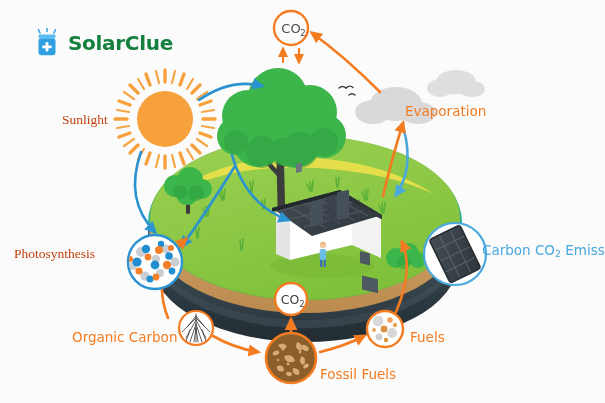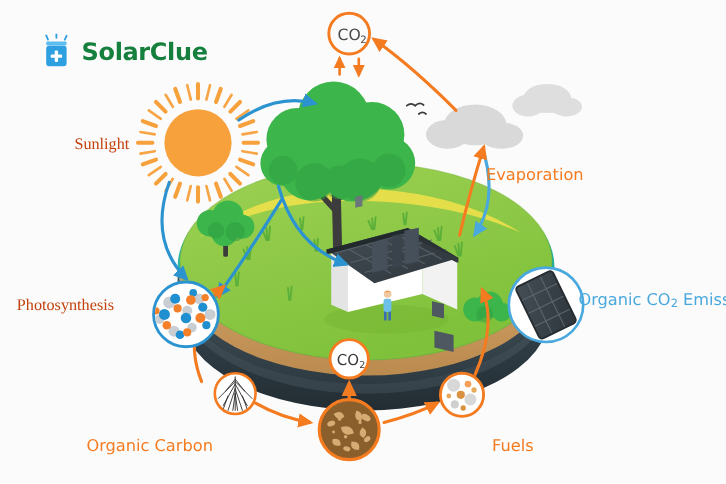--- a/index.html
+++ b/index.html
@@ -50,21 +50,21 @@
   
   .lbl {
     position: absolute;
     font-family: "DejaVu Sans", sans-serif;
     font-size: 13.5px;
     line-height: 1.1;
     white-space: nowrap;
   }
   .lbl.blue   { color: #c2410c; font-family: Liberation Serif, serif; }
   .lbl.ltblue { color: #49a8dd; }
-  .lbl.orange { color: #f47b20; margin-top: 35px; }
+  .lbl.orange { color: #f47b20; }
   .lbl sub {
     font-size: 9.5px;
     vertical-align: baseline;
     position: relative;
     top: 2px;
   }
 
   #lbl-sunlight       { left: 62px;  top: 113px; }
   #lbl-photosynthesis { left: 14px;  top: 247px; }
   #lbl-organic        { left: 72px;  top: 330px; }
@@ -478,17 +478,18 @@
       <rect x="4.5" y="10.2" width="17" height="17" rx="2.4" fill="#2e9fe0"></rect>
       <rect x="11.6" y="14" width="2.8" height="9.6" rx="1" fill="#ffffff"></rect>
       <rect x="8.2" y="17.4" width="9.6" height="2.8" rx="1" fill="#ffffff"></rect>
     </svg>
     <span class="brand-name">SolarClue</span>
   </div>
 
   <div class="lbl blue" id="lbl-sunlight">Sunlight</div>
   <div class="lbl orange" id="lbl-organic">Organic Carbon</div>
   <div class="lbl blue" id="lbl-photosynthesis">Photosynthesis</div>
+  <div class="lbl orange" id="lbl-fossil">Fossil Fuels</div>
   <div class="lbl orange" id="lbl-waste">Fuels</div>
   <div class="lbl orange" id="lbl-evaporation">Evaporation</div>
-  <div class="lbl ltblue" id="lbl-reduced"><span>Organic CO</span><sub>2</sub><span> Emiss</span></div>
+  <div class="lbl ltblue" id="lbl-reduced"><span>Carbon CO</span><sub>2</sub><span> Emiss</span></div>
 
 </div>
 
 </body></html>

